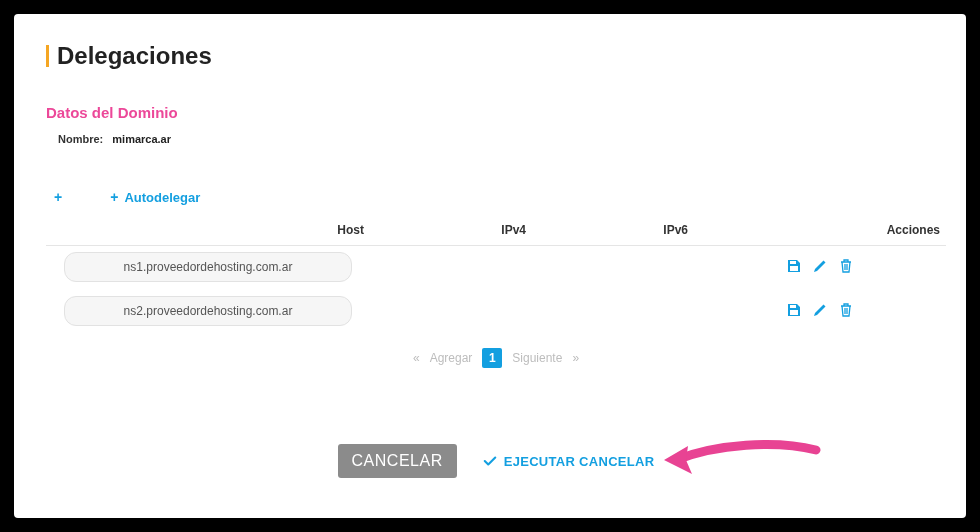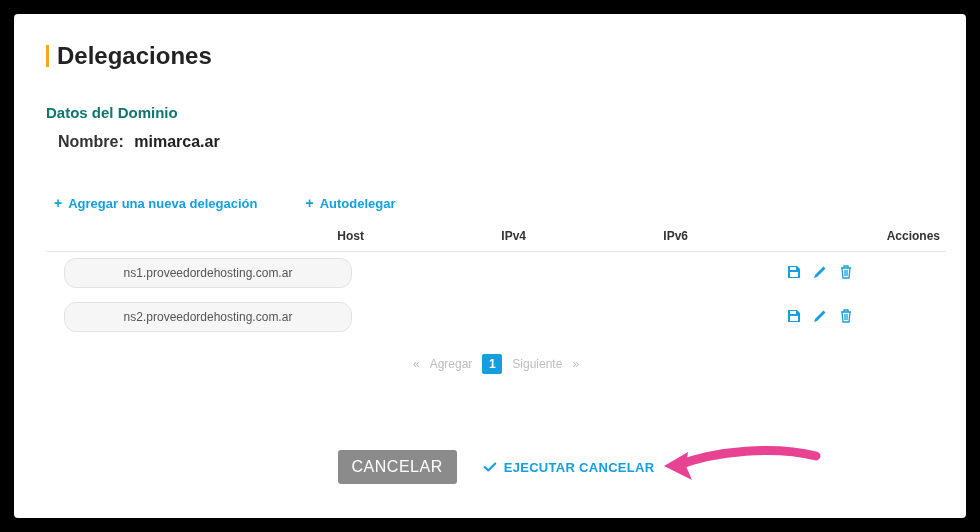--- a/index.html
+++ b/index.html
@@ -9,22 +9,22 @@
     left: 14px; top: 14px; right: 14px; bottom: 14px;
     background: #fff;
     border-radius: 4px;
     box-shadow: 0 2px 8px rgba(0,0,0,0.4);
     padding: 28px 20px 24px 32px;
     overflow: hidden;
   }
   .title-row { display: flex; align-items: center; }
   .title-bar { width: 3px; height: 22px; background: #f5a623; margin-right: 8px; }
   h1 { font-size: 24px; font-weight: 700; color: #222; }
-  .section-title { color: #0f766e; font-size: 15px; font-weight: 700; margin-top: 34px; }
-  .domain-row { margin-top: 12px; padding-left: 12px; font-size: 16px; }
+  .section-title { color: #ec4899; font-size: 15px; font-weight: 700; margin-top: 34px; }
+  .domain-row { margin-top: 12px; padding-left: 12px; font-size: 11px; }
   .domain-row .lbl { font-weight: 700; color: #333; }
   .domain-row .val { font-weight: 700; color: #222; margin-left: 6px; }
   .toolbar { margin-top: 44px; display: flex; gap: 48px; padding-left: 8px; }
   .link-btn { display: inline-flex; align-items: center; gap: 6px; color: #139fe0; font-size: 13px; font-weight: 700; cursor: pointer; }
   .link-btn .plus-icon { font-size: 14px; font-weight: 900; }
   table.delegations {
     width: 100%; margin-top: 10px; border-collapse: collapse; font-size: 12px;
   }
   table.delegations thead th {
     font-weight: 700; color: #333; padding: 8px 6px; text-align: right;
@@ -77,21 +77,20 @@
 
   <div class="section-title">Datos del Dominio</div>
   <div class="domain-row">
     <span class="lbl">Nombre:</span>
     <span class="val">mimarca.ar</span>
   </div>
 
   <div class="toolbar">
     <span class="link-btn">
       <span class="plus-icon">+</span>
-      <span>Agregar una nueva delegación</span>
     </span>
     <span class="link-btn">
       <span class="plus-icon">+</span>
       <span>Autodelegar</span>
     </span>
   </div>
 
   <table class="delegations">
     <thead>
       <tr>

